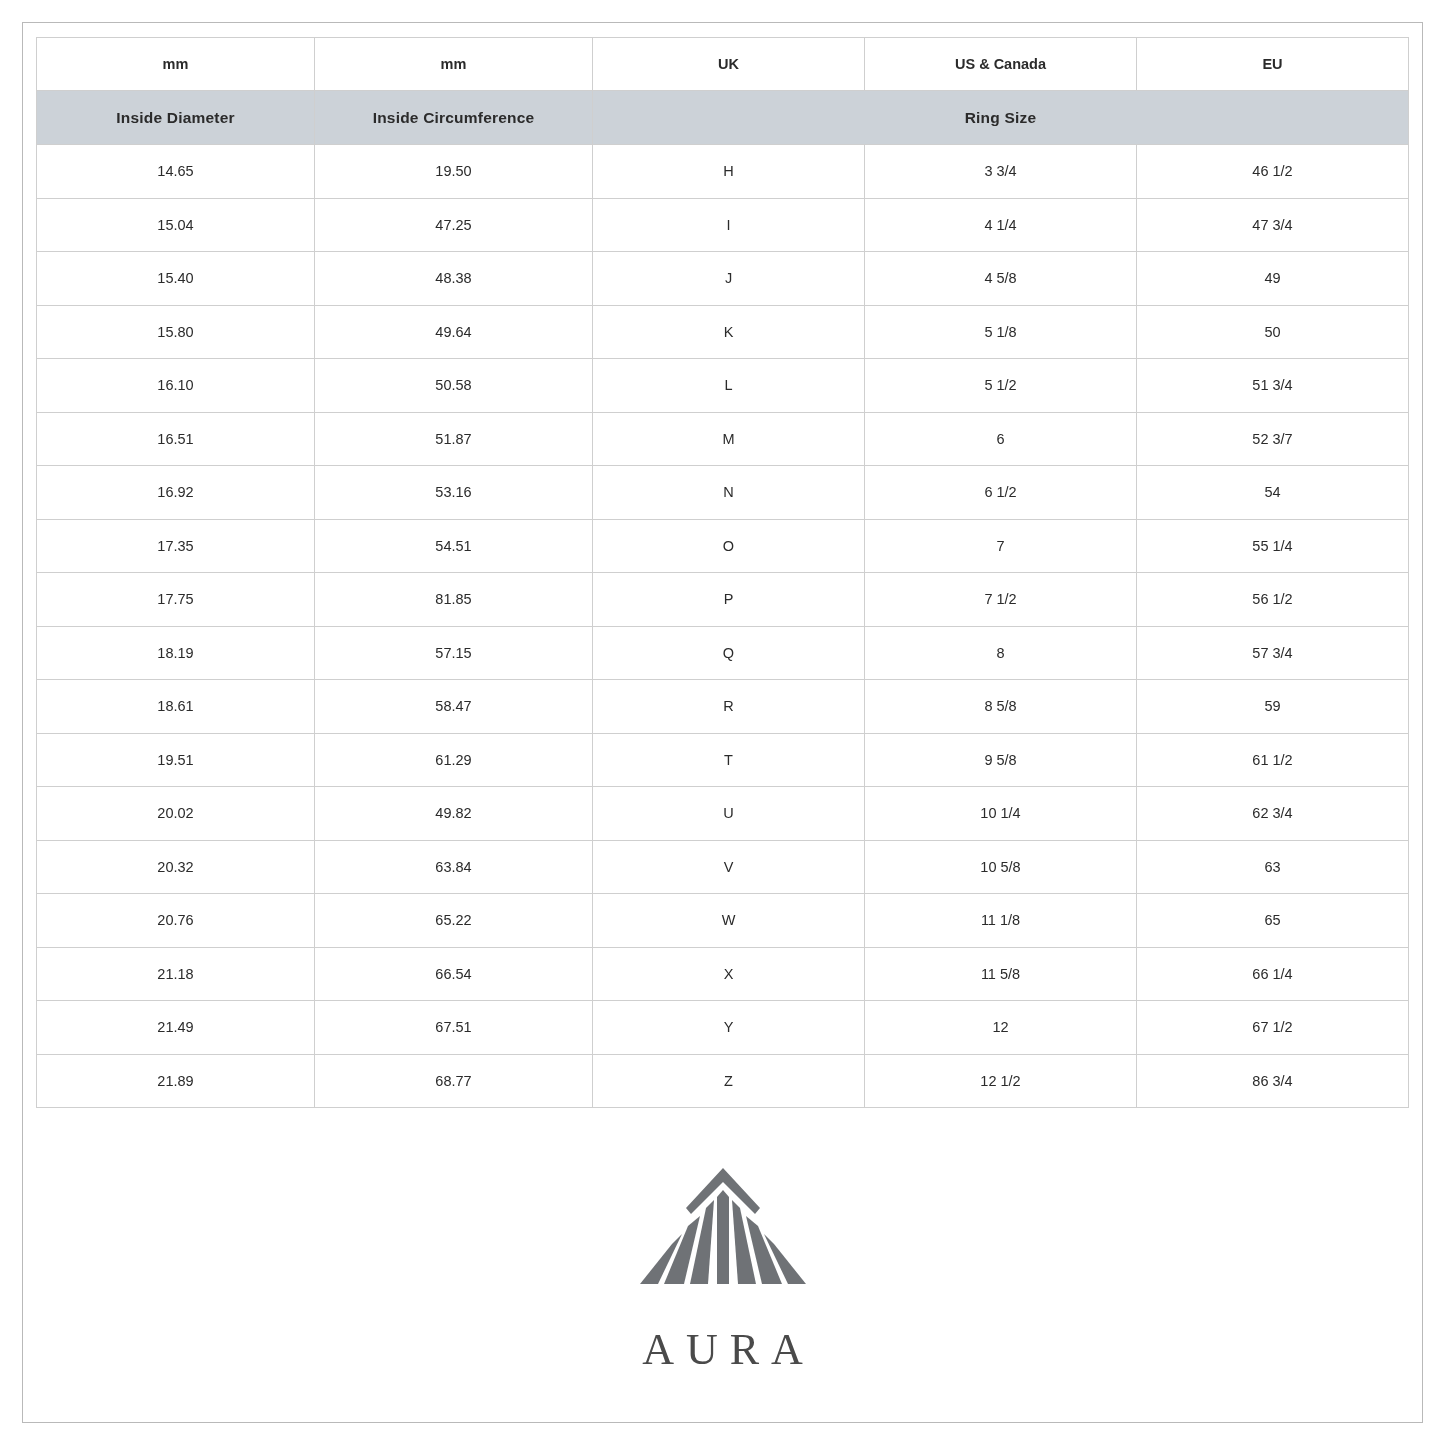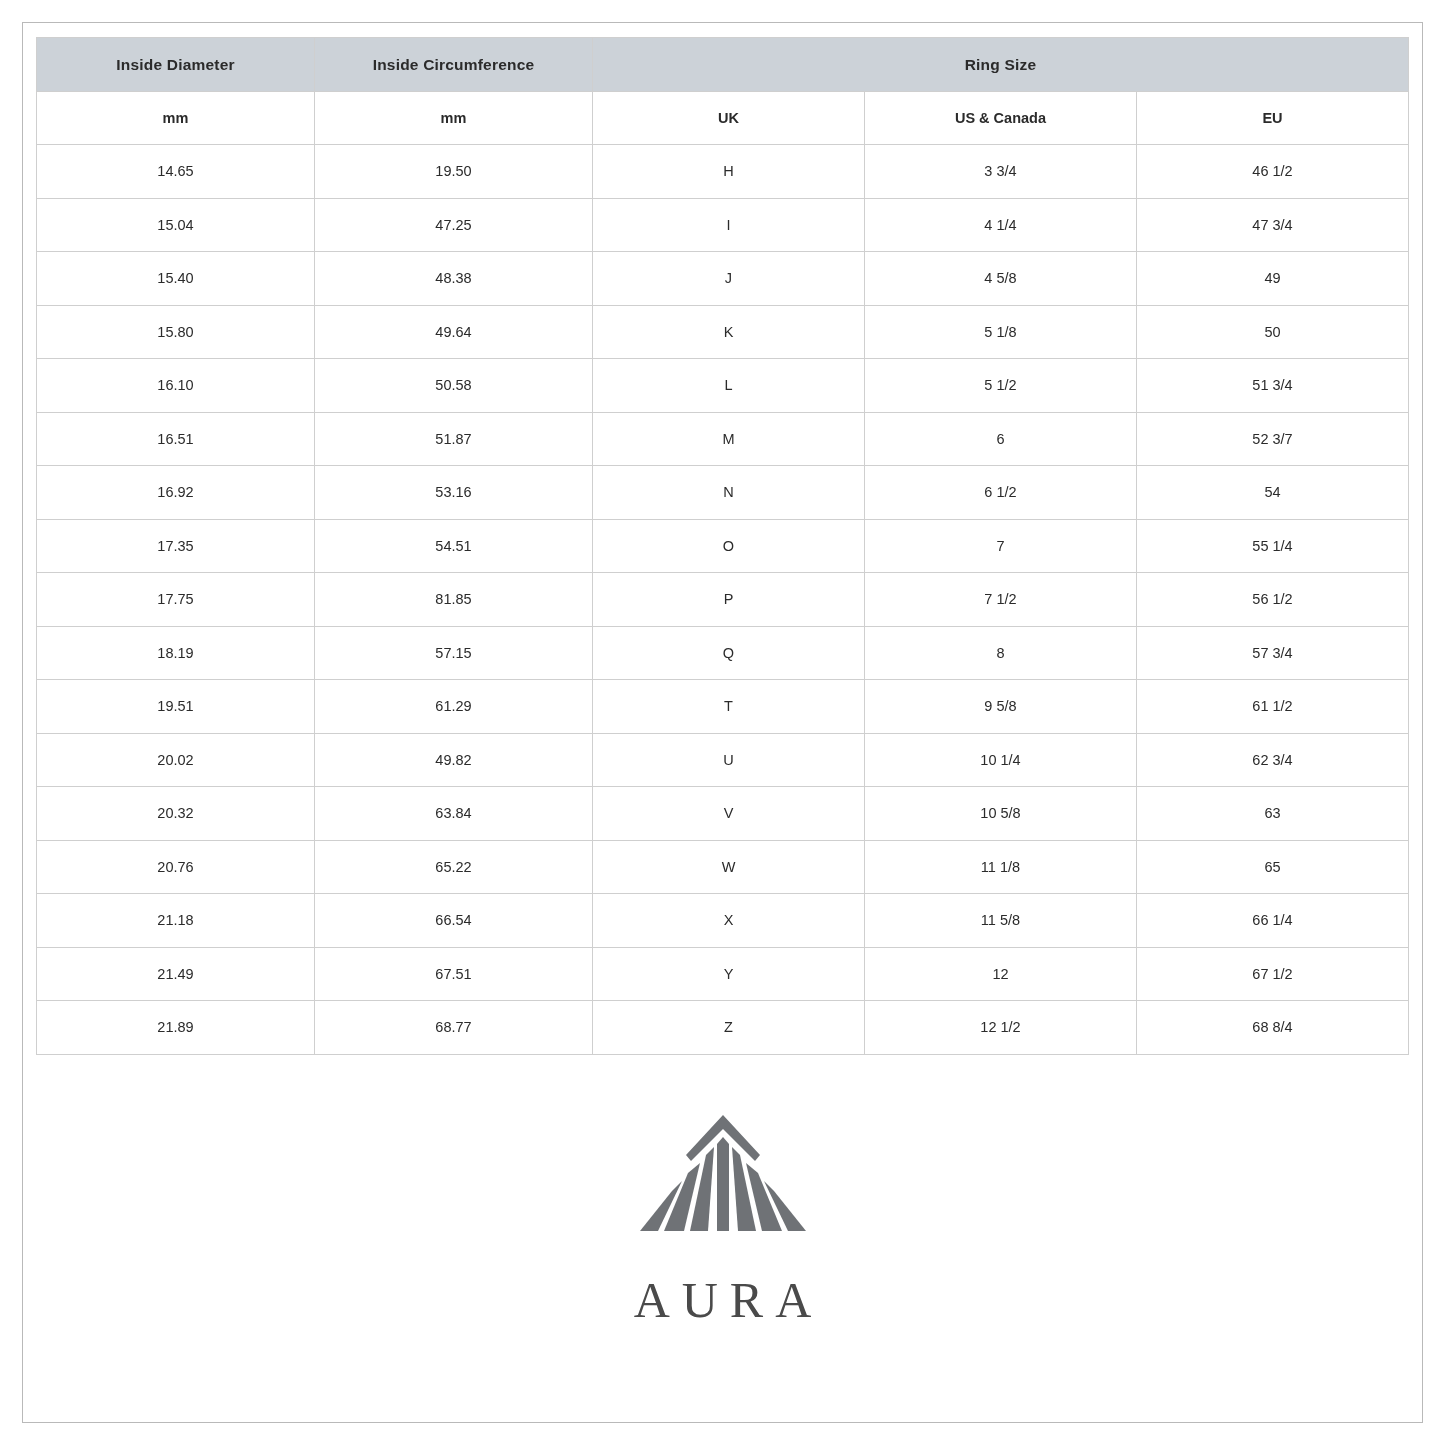--- a/index.html
+++ b/index.html
@@ -73,21 +73,21 @@
     align-items: center;
   }
   .logo-mark {
     width: 190px;
     height: 150px;
     display: block;
   }
   .brand-name {
     margin-top: 14px;
     font-family: "Liberation Serif", serif;
-    font-size: 50px;
+    font-size: 44px;
     letter-spacing: 12px;
     color: #4a4a4a;
     line-height: 1;
     padding-left: 12px;
   }
 </style>
 </head>
 <body>
 
 <div class="page">
@@ -96,31 +96,31 @@
     <table class="size-table">
       <colgroup>
         <col class="col-d">
           <col class="col-c">
           <col class="col-uk">
           <col class="col-us">
           <col class="col-eu">
       </colgroup>
       <thead>
         <tr>
-          <th class="group-head">Inside Diameter</th>
-          <th class="group-head">Inside Circumference</th>
-          <th class="group-head" colspan="3">Ring Size</th>
-        </tr>
-        <tr>
           <th class="sub-head">mm</th>
           <th class="sub-head">mm</th>
           <th class="sub-head">UK</th>
           <th class="sub-head">US &amp; Canada</th>
           <th class="sub-head">EU</th>
         </tr>
+        <tr>
+          <th class="group-head">Inside Diameter</th>
+          <th class="group-head">Inside Circumference</th>
+          <th class="group-head" colspan="3">Ring Size</th>
+        </tr>
       </thead>
       <tbody id="table-body">
           <tr>
             <td>14.65</td>
             <td>19.50</td>
             <td>H</td>
             <td>3 3/4</td>
             <td>46 1/2</td>
           </tr>
           <tr>
@@ -180,20 +180,27 @@
             <td>56 1/2</td>
           </tr>
           <tr>
             <td>18.19</td>
             <td>57.15</td>
             <td>Q</td>
             <td>8</td>
             <td>57 3/4</td>
           </tr>
           <tr>
+            <td>18.61</td>
+            <td>58.47</td>
+            <td>R</td>
+            <td>8 5/8</td>
+            <td>59</td>
+          </tr>
+          <tr>
             <td>19.51</td>
             <td>61.29</td>
             <td>T</td>
             <td>9 5/8</td>
             <td>61 1/2</td>
           </tr>
           <tr>
             <td>20.02</td>
             <td>49.82</td>
             <td>U</td>
@@ -226,21 +233,21 @@
             <td>67.51</td>
             <td>Y</td>
             <td>12</td>
             <td>67 1/2</td>
           </tr>
           <tr>
             <td>21.89</td>
             <td>68.77</td>
             <td>Z</td>
             <td>12 1/2</td>
-            <td>68 8/4</td>
+            <td>86 3/4</td>
           </tr>
         </tbody>
     </table>
 
     <div class="brand">
       <span class="logo-icon">
         <svg class="logo-mark" viewBox="0 0 190 150" xmlns="http://www.w3.org/2000/svg" aria-hidden="true">
           <g fill="#6f7276">
             <path d="M95 4 L132 44 L127 50 L95 18 L63 50 L58 44 Z"></path>
             <path d="M95 26 L101 33 L101 120 L89 120 L89 33 Z"></path>

